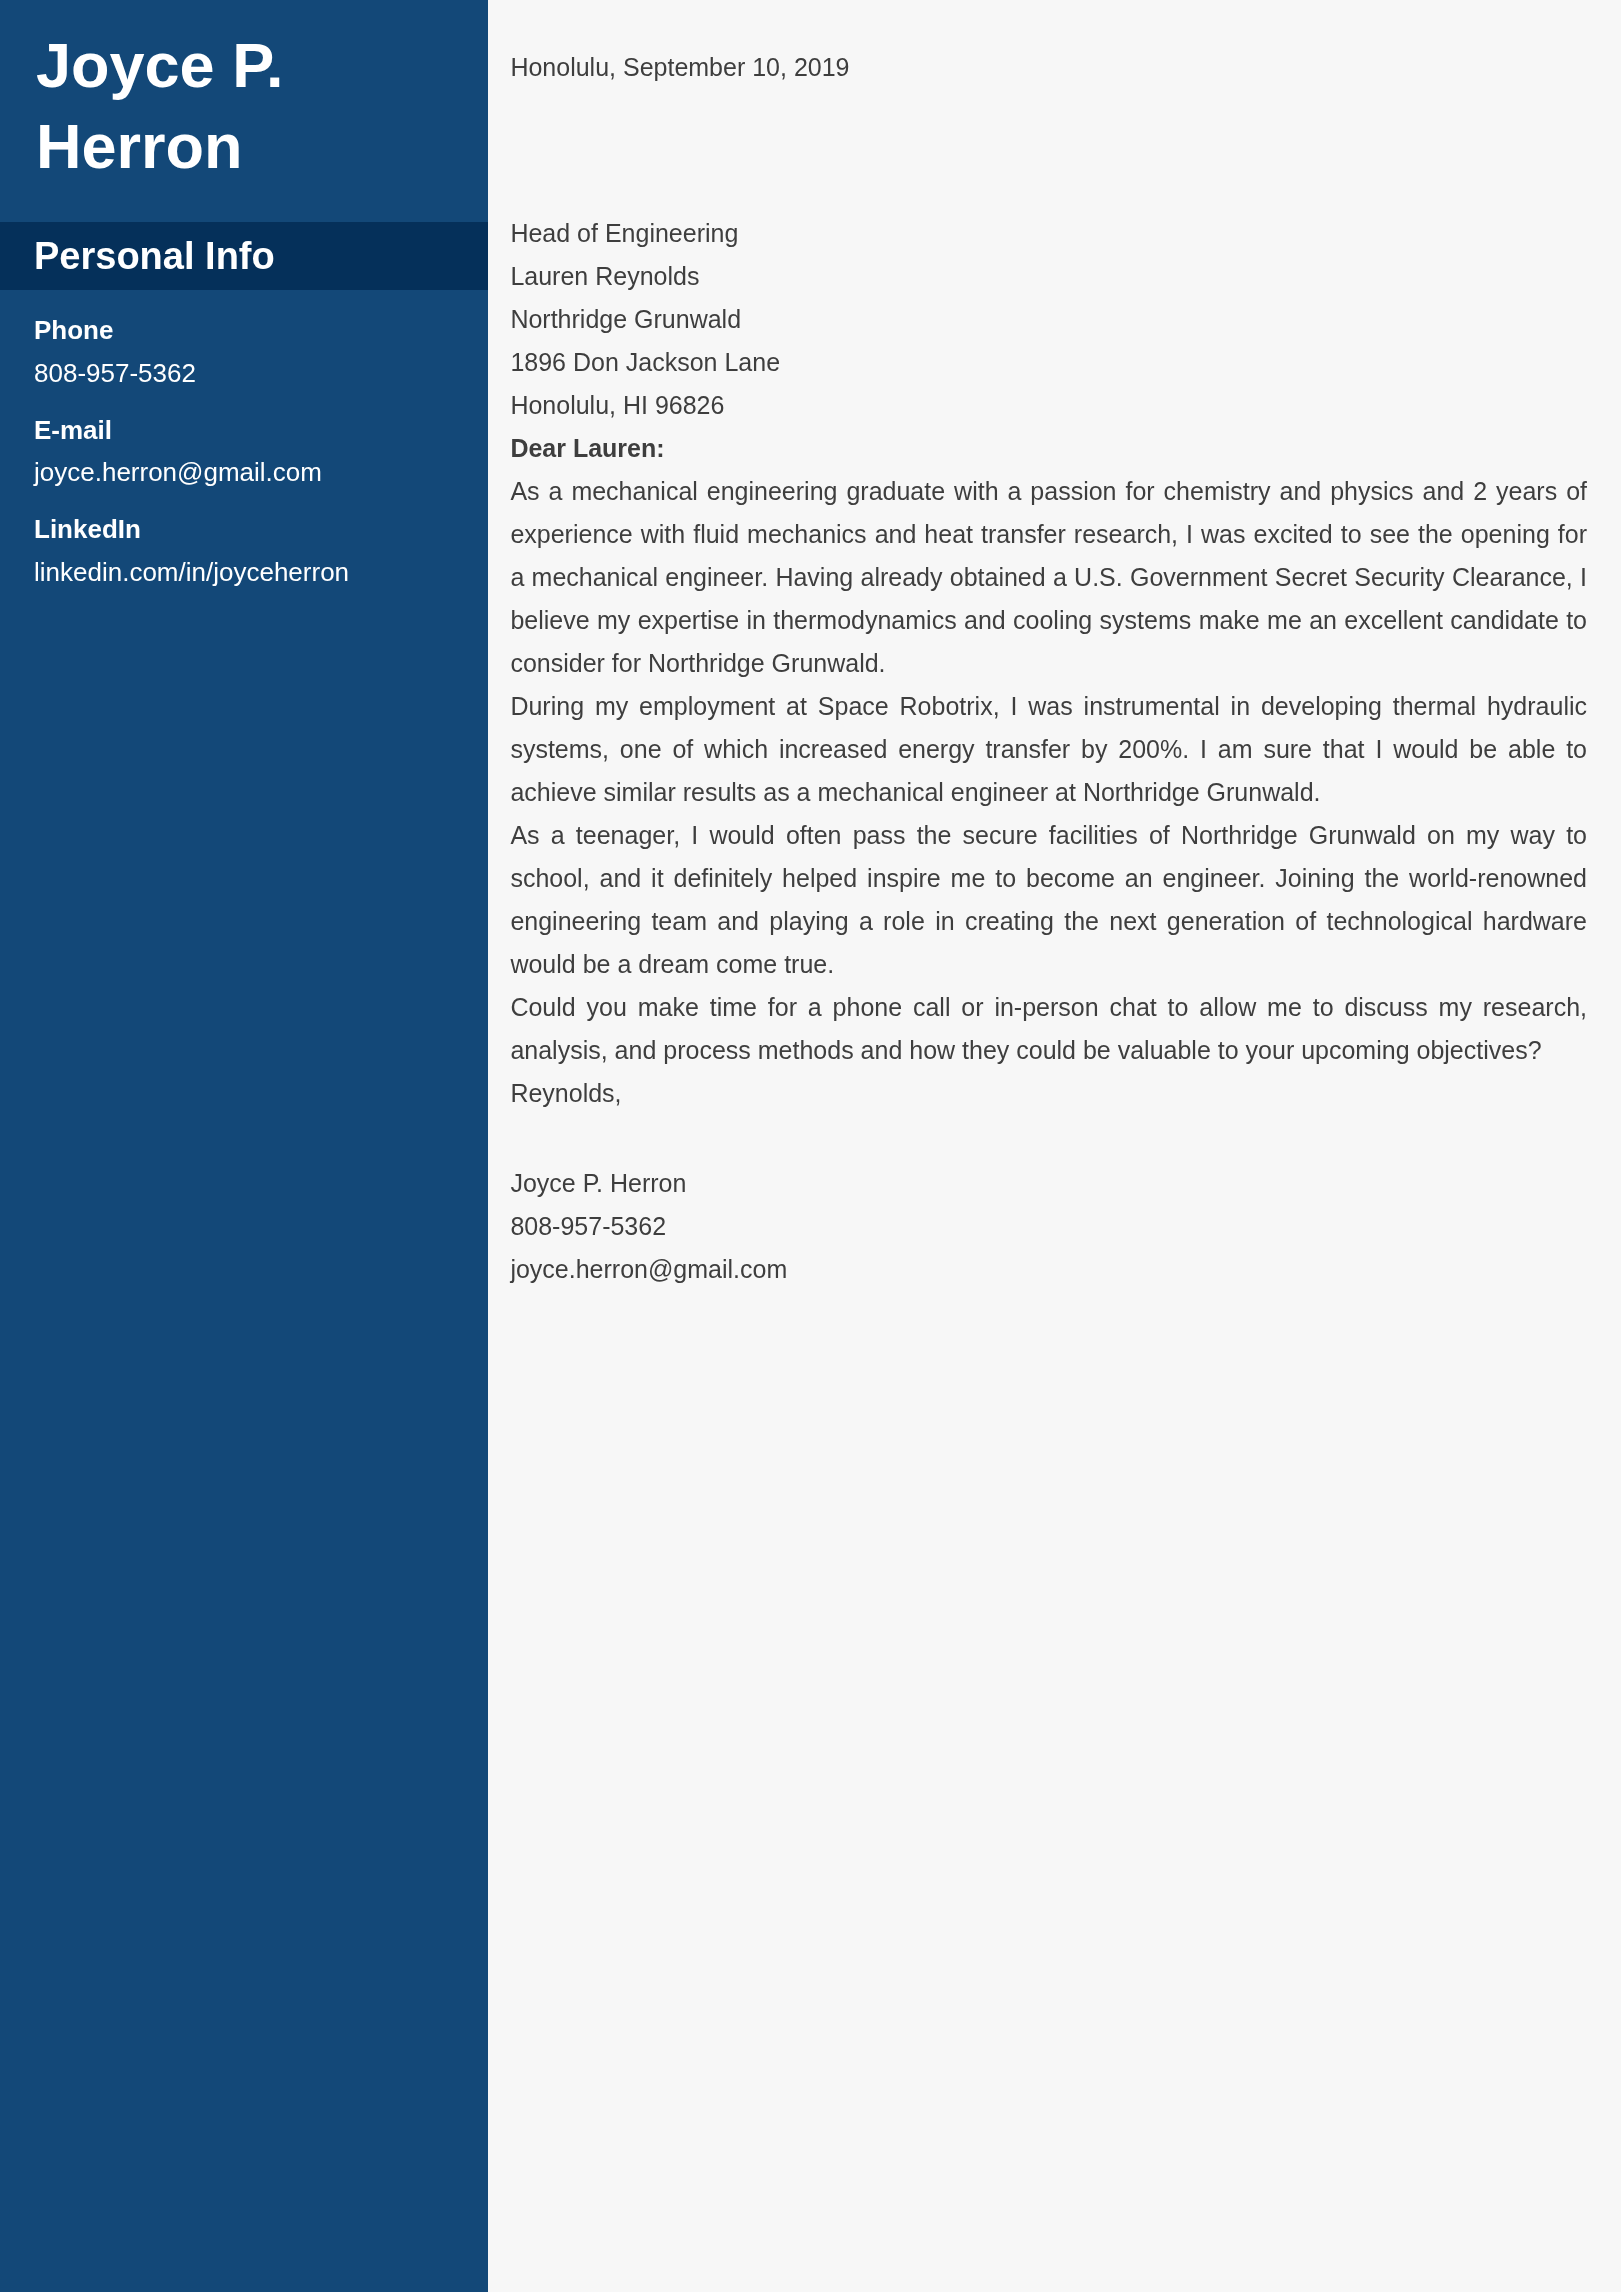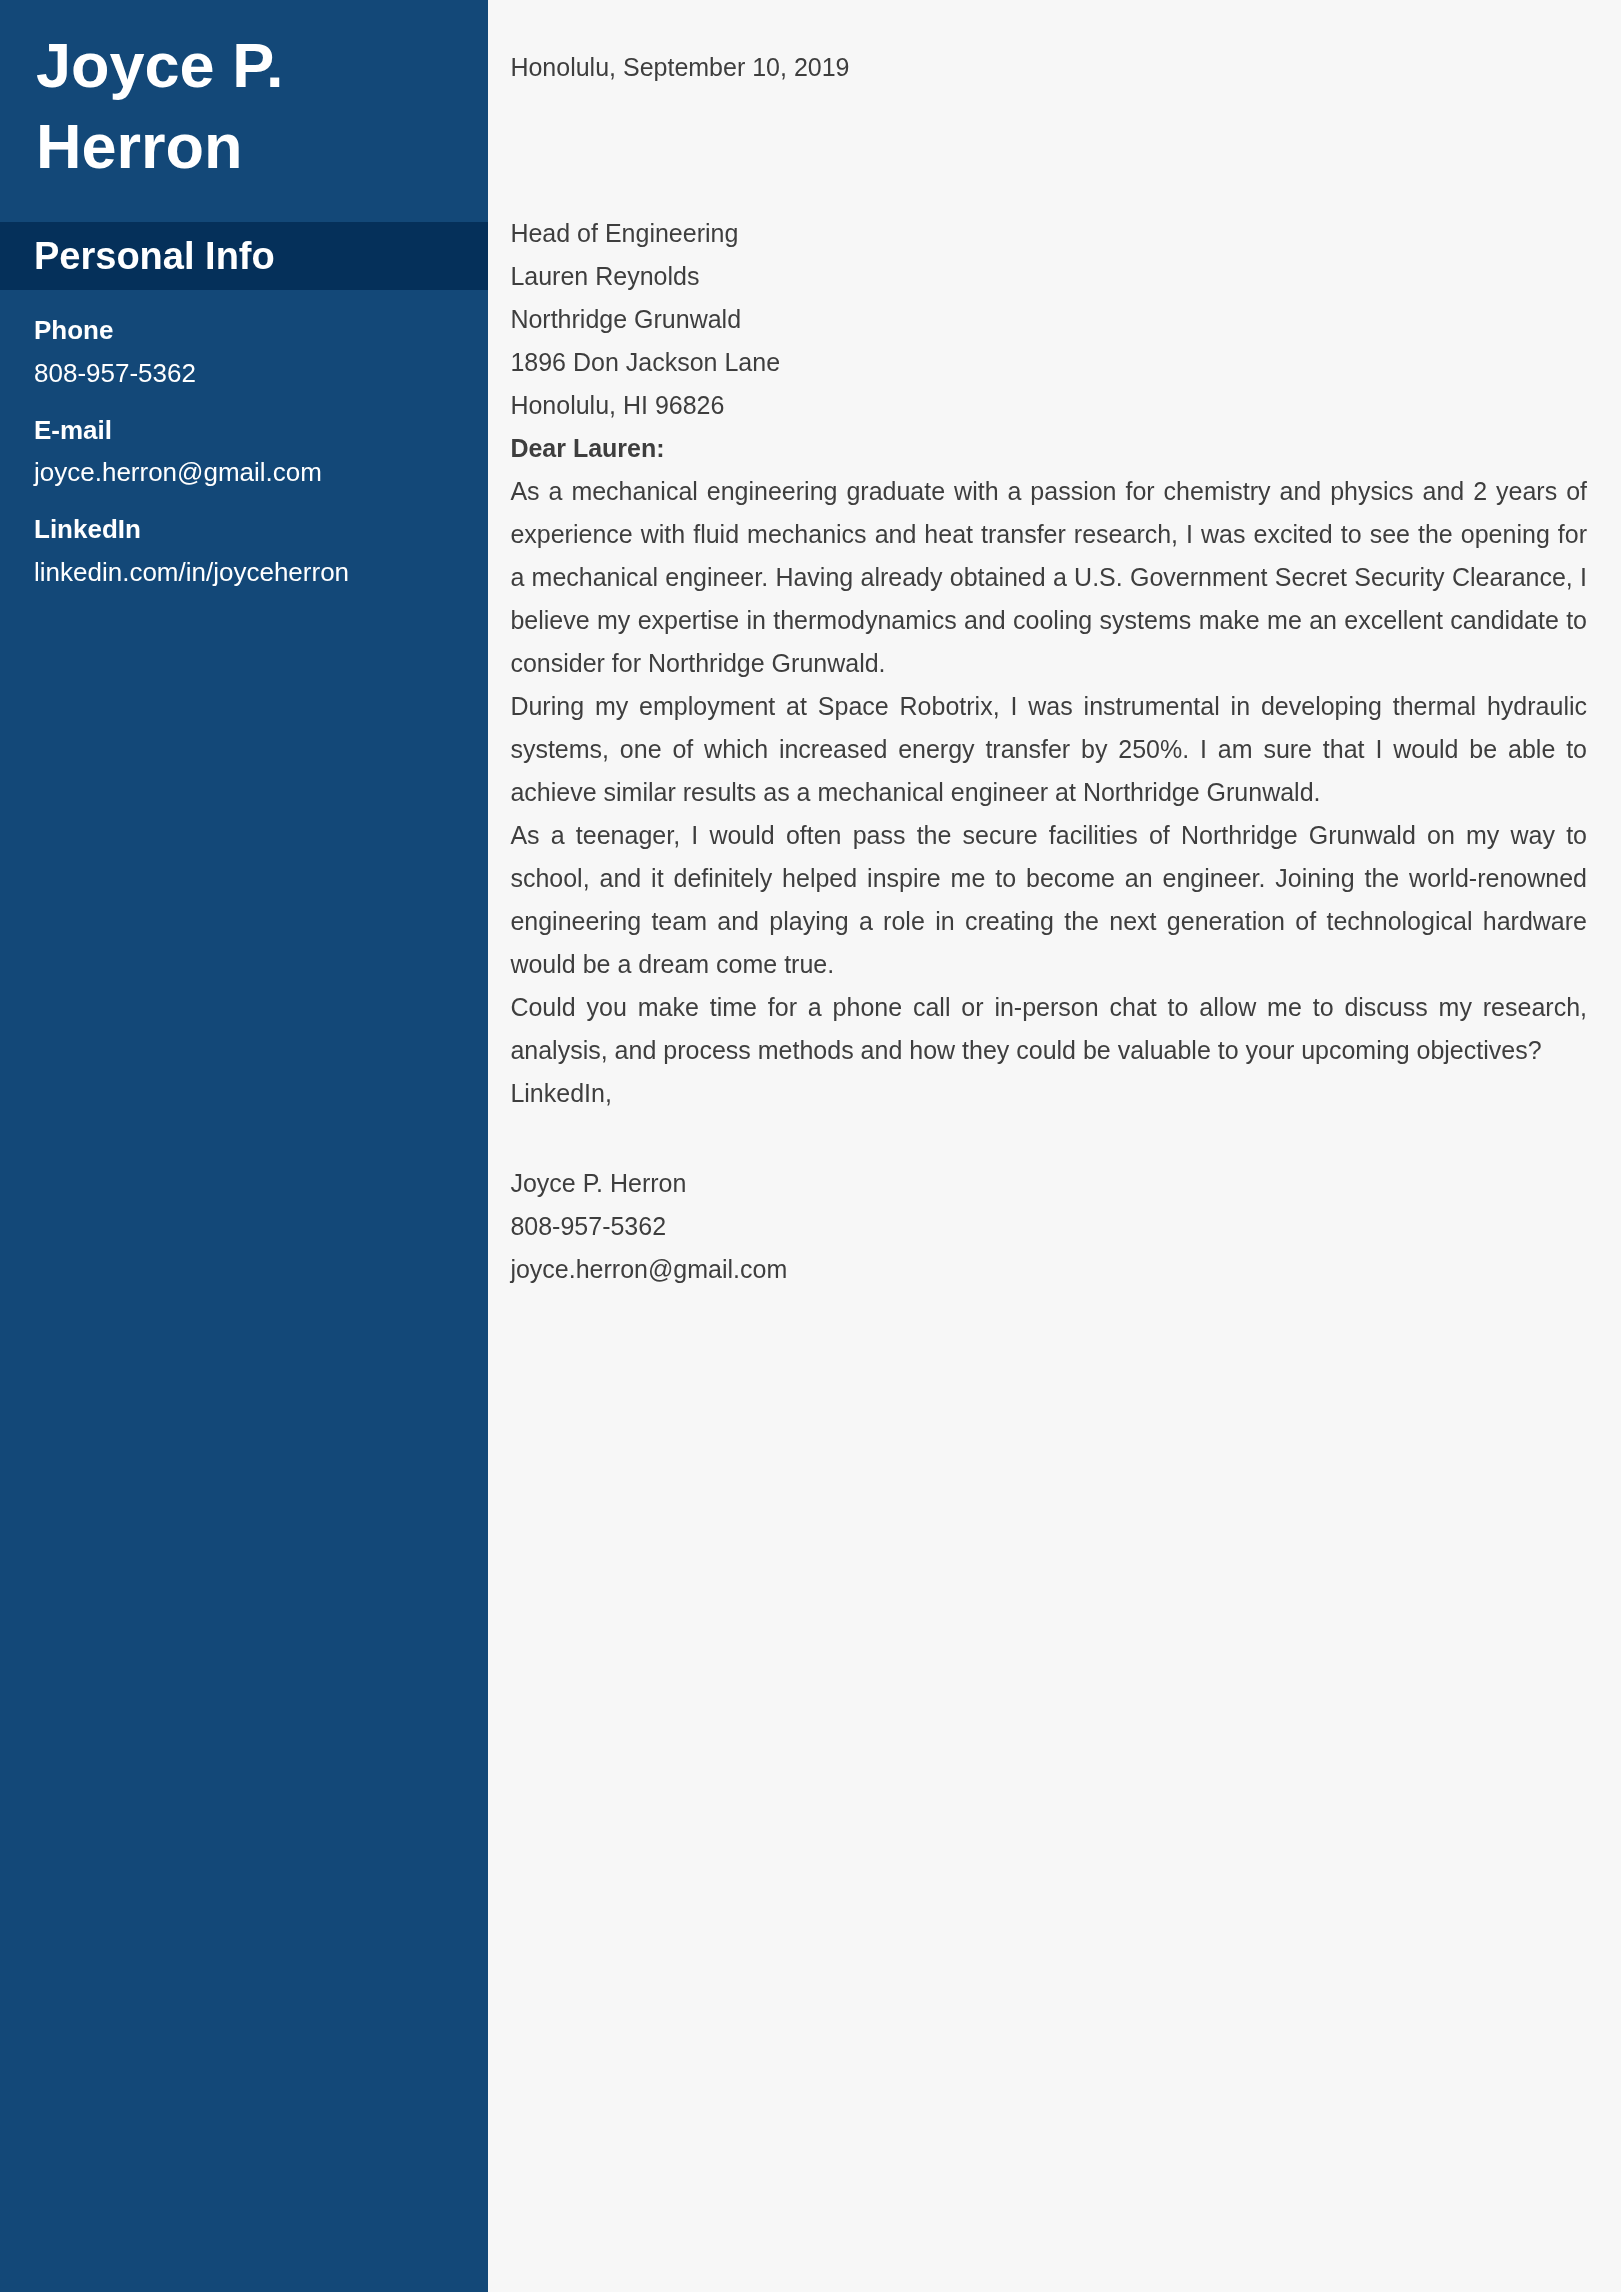--- a/index.html
+++ b/index.html
@@ -125,25 +125,25 @@
       <div>Head of Engineering</div>
       <div>Lauren Reynolds</div>
       <div>Northridge Grunwald</div>
       <div>1896 Don Jackson Lane</div>
       <div>Honolulu, HI 96826</div>
     </div>
 
     <p class="salutation">Dear Lauren:</p>
 
     <p class="para">As a mechanical engineering graduate with a passion for chemistry and physics and 2 years of experience with fluid mechanics and heat transfer research, I was excited to see the opening for a mechanical engineer. Having already obtained a U.S. Government Secret Security Clearance, I believe my expertise in thermodynamics and cooling systems make me an excellent candidate to consider for Northridge Grunwald.</p>
-    <p class="para">During my employment at Space Robotrix, I was instrumental in developing thermal hydraulic systems, one of which increased energy transfer by 250%. I am sure that I would be able to achieve similar results as a mechanical engineer at Northridge Grunwald.</p>
+    <p class="para">During my employment at Space Robotrix, I was instrumental in developing thermal hydraulic systems, one of which increased energy transfer by 200%. I am sure that I would be able to achieve similar results as a mechanical engineer at Northridge Grunwald.</p>
     <p class="para">As a teenager, I would often pass the secure facilities of Northridge Grunwald on my way to school, and it definitely helped inspire me to become an engineer. Joining the world-renowned engineering team and playing a role in creating the next generation of technological hardware would be a dream come true.</p>
     <p class="para">Could you make time for a phone call or in-person chat to allow me to discuss my research, analysis, and process methods and how they could be valuable to your upcoming objectives?</p>
 
-    <p class="closing">LinkedIn,</p>
+    <p class="closing">Reynolds,</p>
 
     <div class="signature">
       <div>Joyce P. Herron</div>
       <div>808-957-5362</div>
       <div>joyce.herron@gmail.com</div>
     </div>
   </main>
 
 </div>
 

